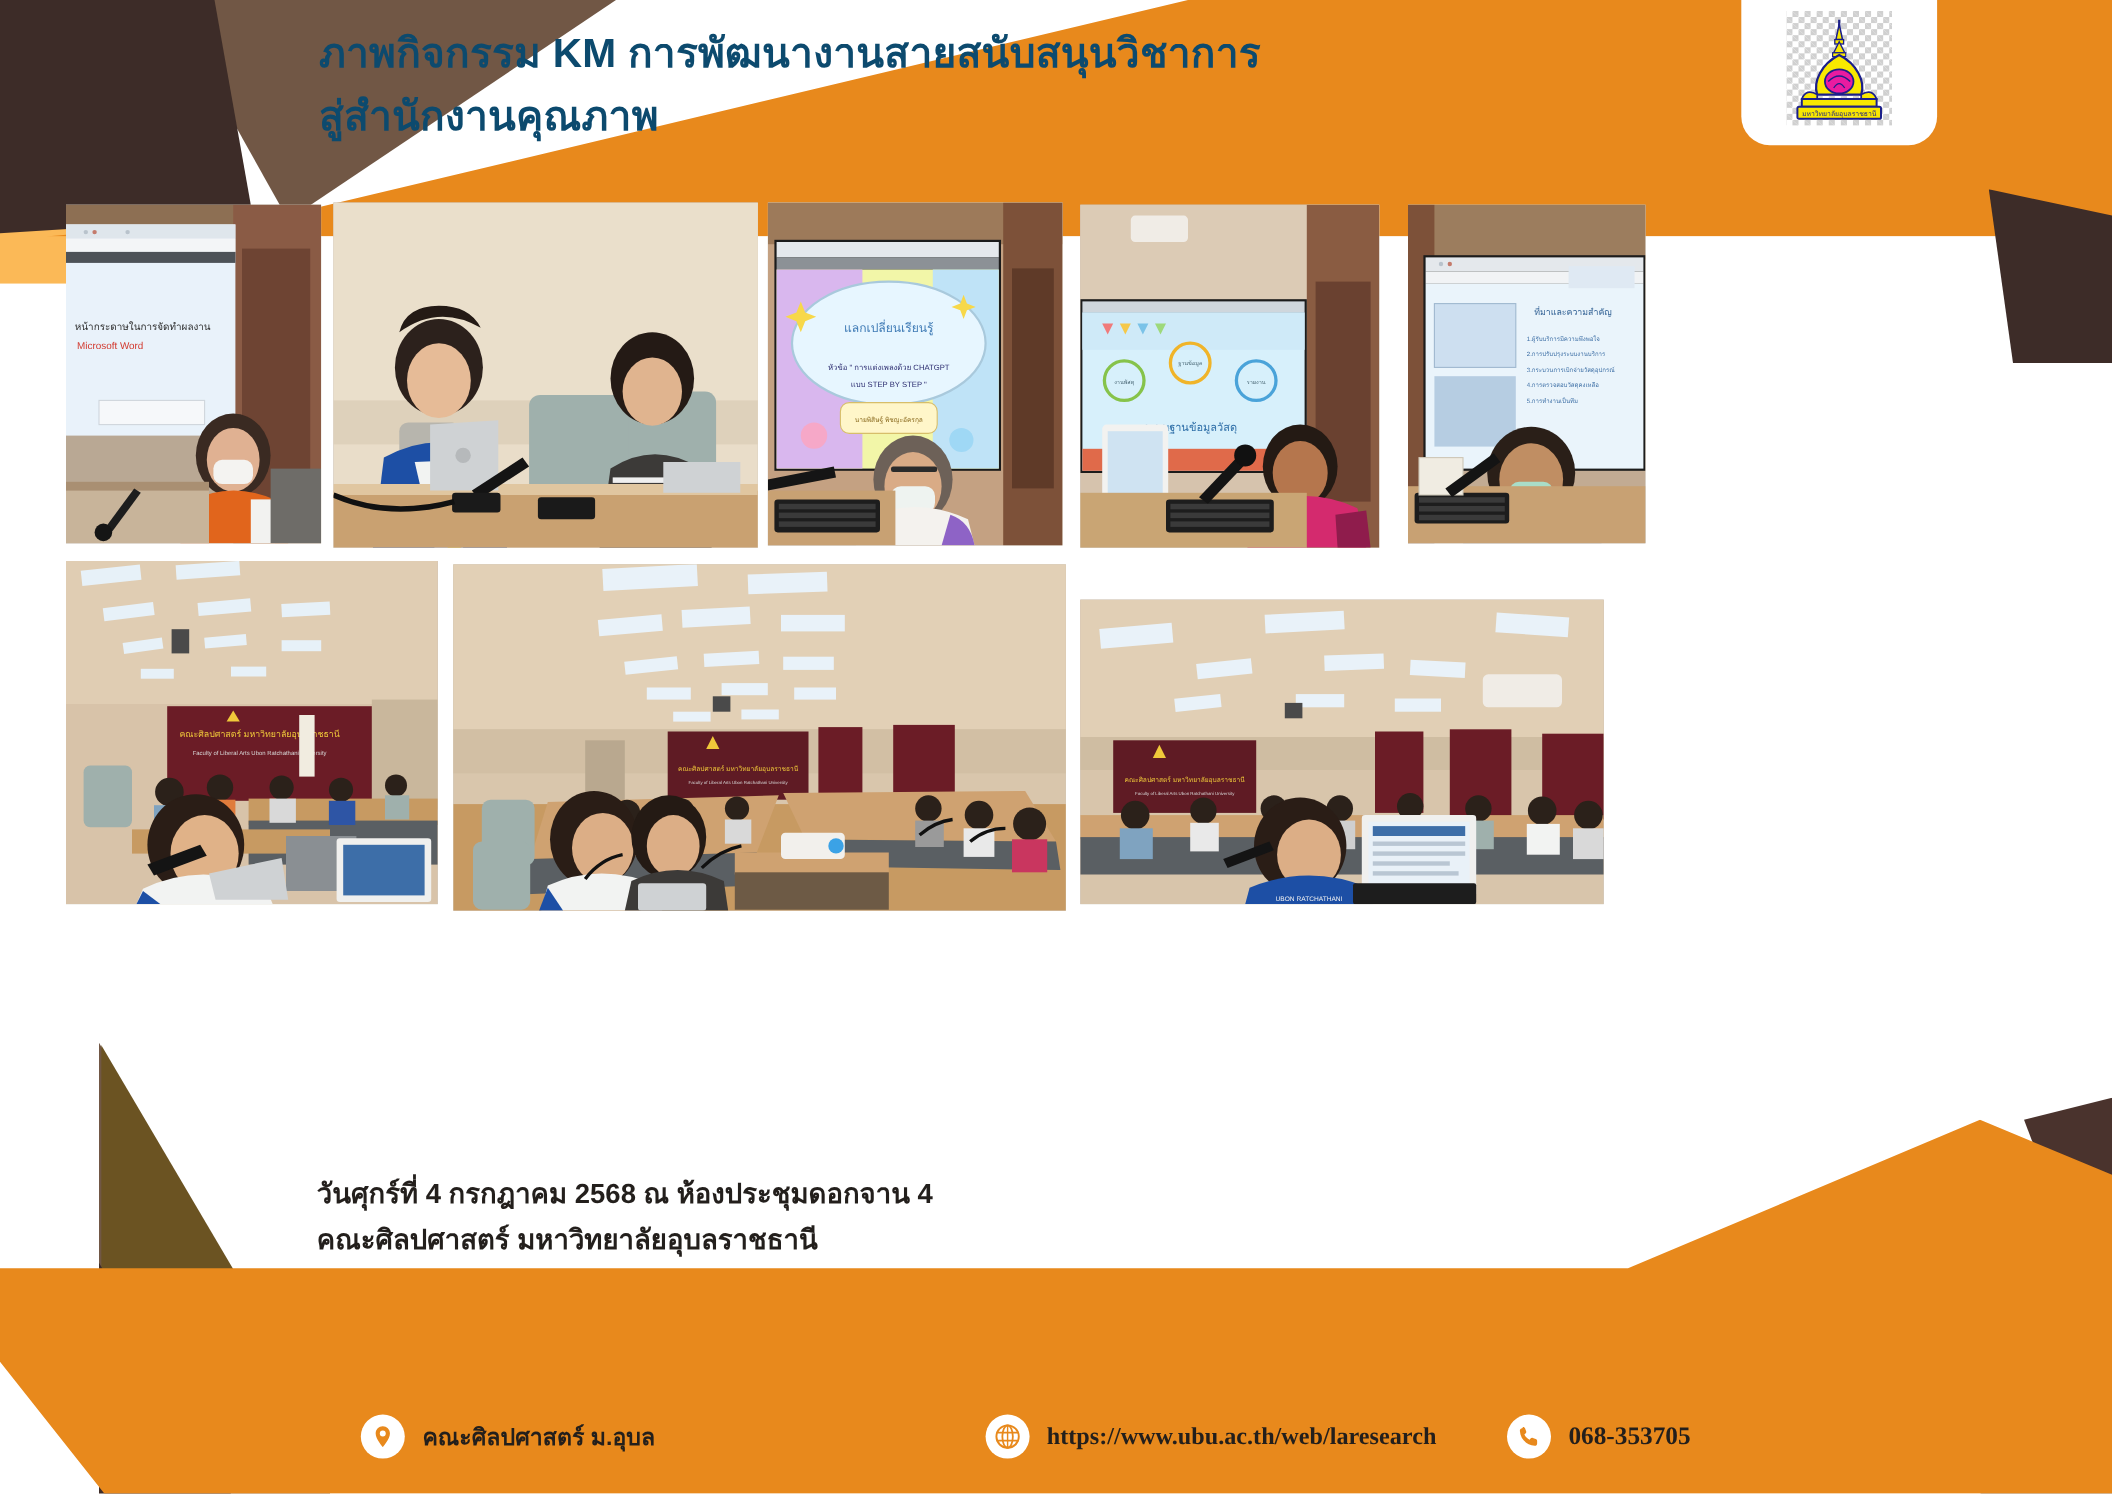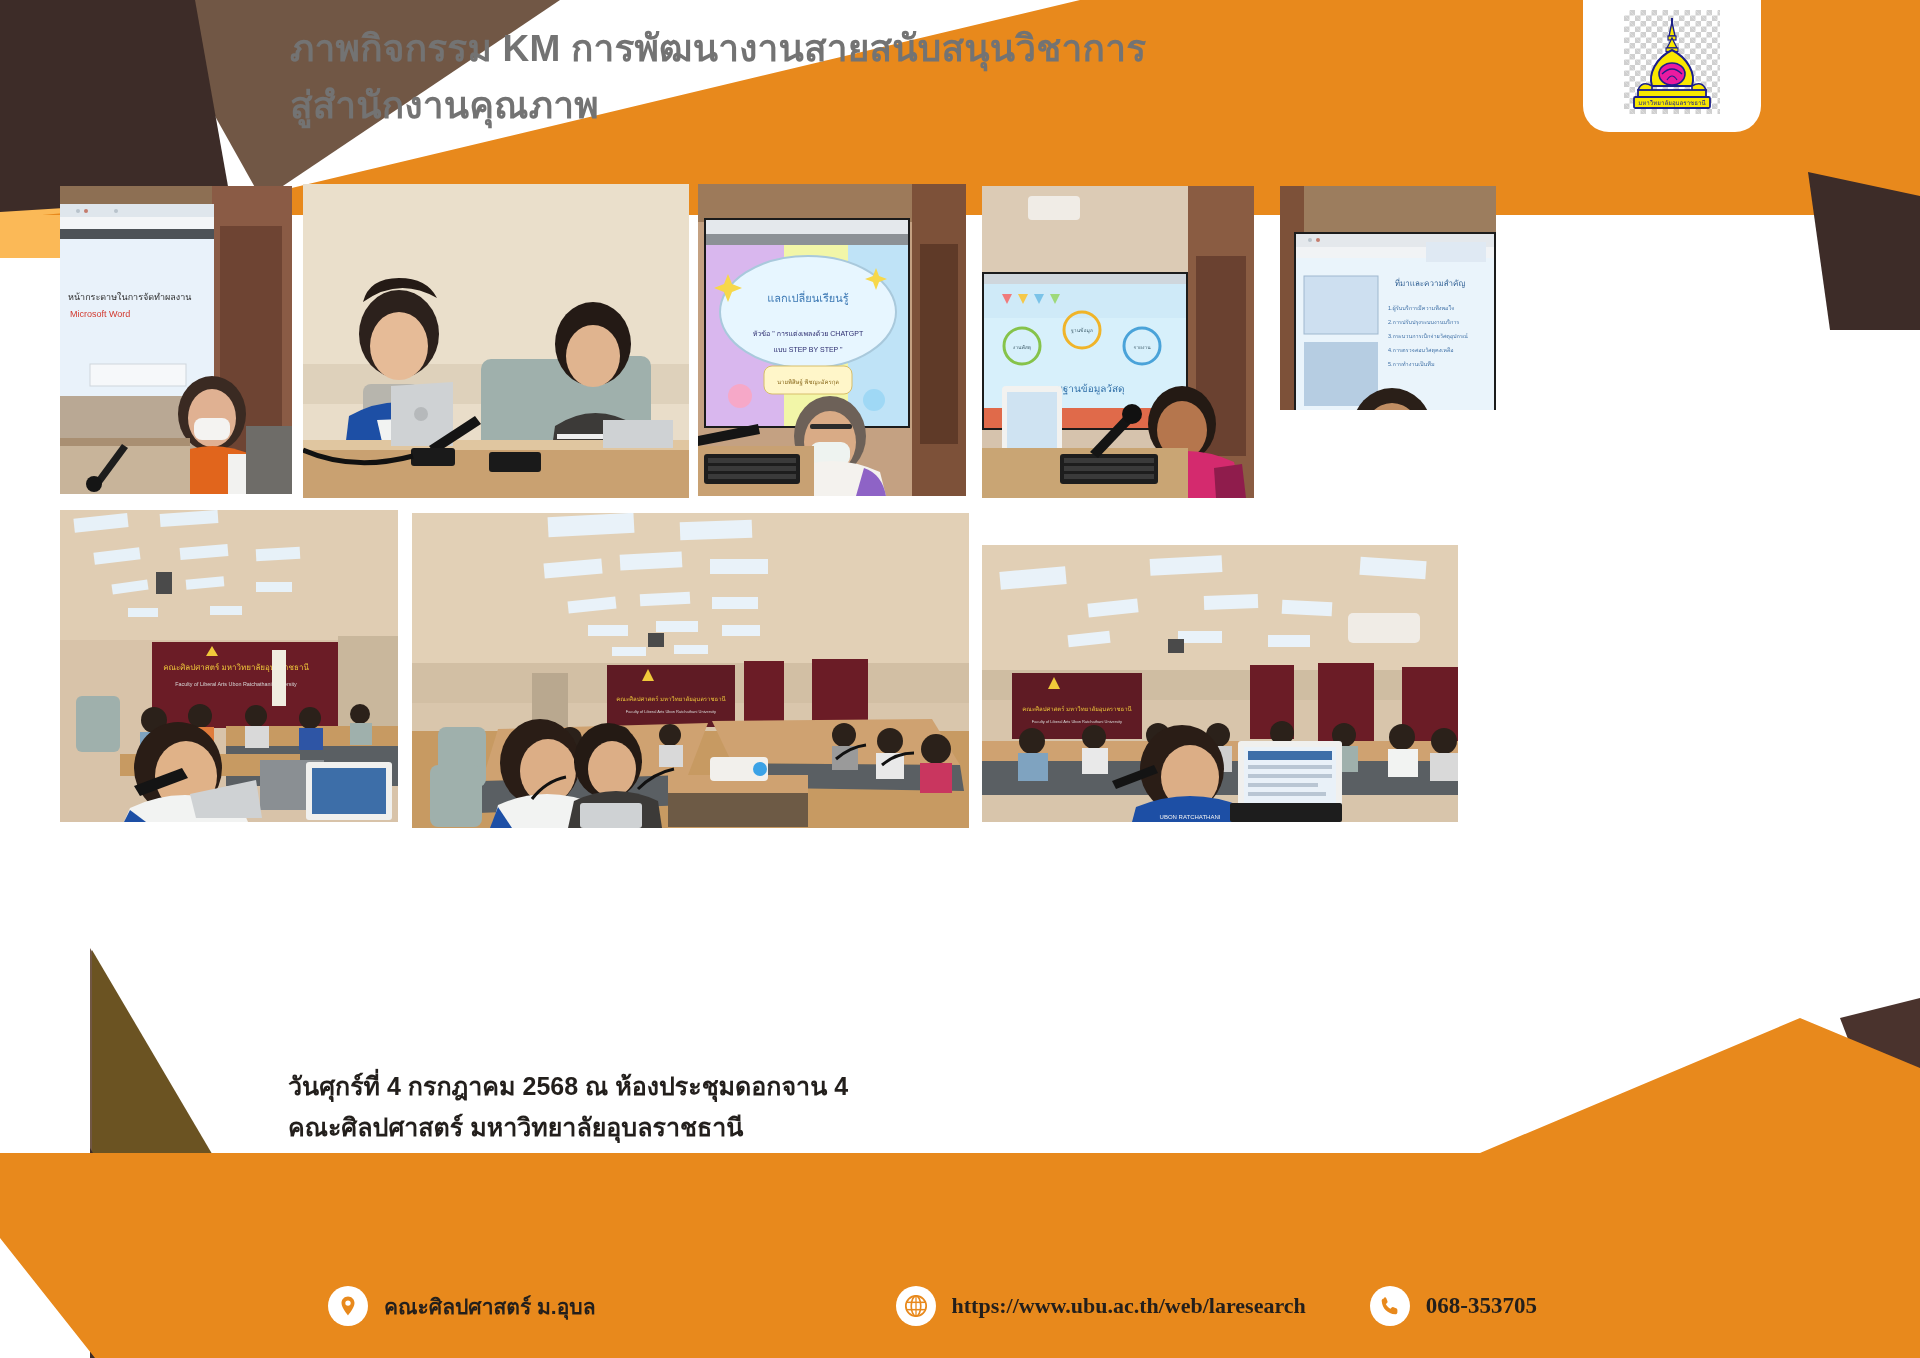--- a/index.html
+++ b/index.html
@@ -116,21 +116,21 @@
     background-position: 0 0, 5.5px 5.5px;
     display: flex; align-items: flex-end; justify-content: center;
   }
 
   
   .header-text {
     position: absolute;
     left: 290px; top: 20px;
     width: 1200px;
     z-index: 30;
-    color: #737373;
+    color: #0c4a6e;
     font-weight: bold;
     font-size: 37px;
     line-height: 1.55;
     letter-spacing: .2px;
   }
   .header-text div { white-space: nowrap; }
 
   
   .photos { position: absolute; left: 0; top: 0; width: 1920px; height: 1358px; z-index: 20; }
   .photo {
@@ -390,21 +390,21 @@
         <g fill="#3a3a3a">
           <rect x="82" y="272" width="90" height="5"></rect>
             <rect x="82" y="280" width="90" height="5"></rect>
           <rect x="82" y="288" width="90" height="5"></rect>
         </g>
         <path d="M108 266 L146 226 L154 232 L116 272 Z" fill="#141414"></path>
         <circle cx="150" cy="228" r="10" fill="#111"></circle>
       </svg>
     </div>
 
-    <div class="photo" style="left:1280px; top:186px; width:216px; height:224px;">
+    <div class="photo" style="left:1280px; top:186px; width:216px; height:308px;">
       <svg class="ph-img" viewBox="0 0 216 308" preserveAspectRatio="none">
         <rect width="216" height="308" fill="#c2ab93"></rect>
         <rect x="0" y="0" width="216" height="50" fill="#9c7d5e"></rect>
         <rect x="0" y="0" width="24" height="308" fill="#7d5139"></rect>
 
         <rect x="14" y="46" width="202" height="196" fill="#1c1c1c"></rect>
         <rect x="16" y="48" width="198" height="13" fill="#e4e8ec"></rect>
         <circle cx="30" cy="54" r="2" fill="#b9c3cc"></circle>
         <circle cx="38" cy="54" r="2" fill="#c47b6c"></circle>
         <rect x="16" y="61" width="198" height="11" fill="#f1f3f5"></rect>

